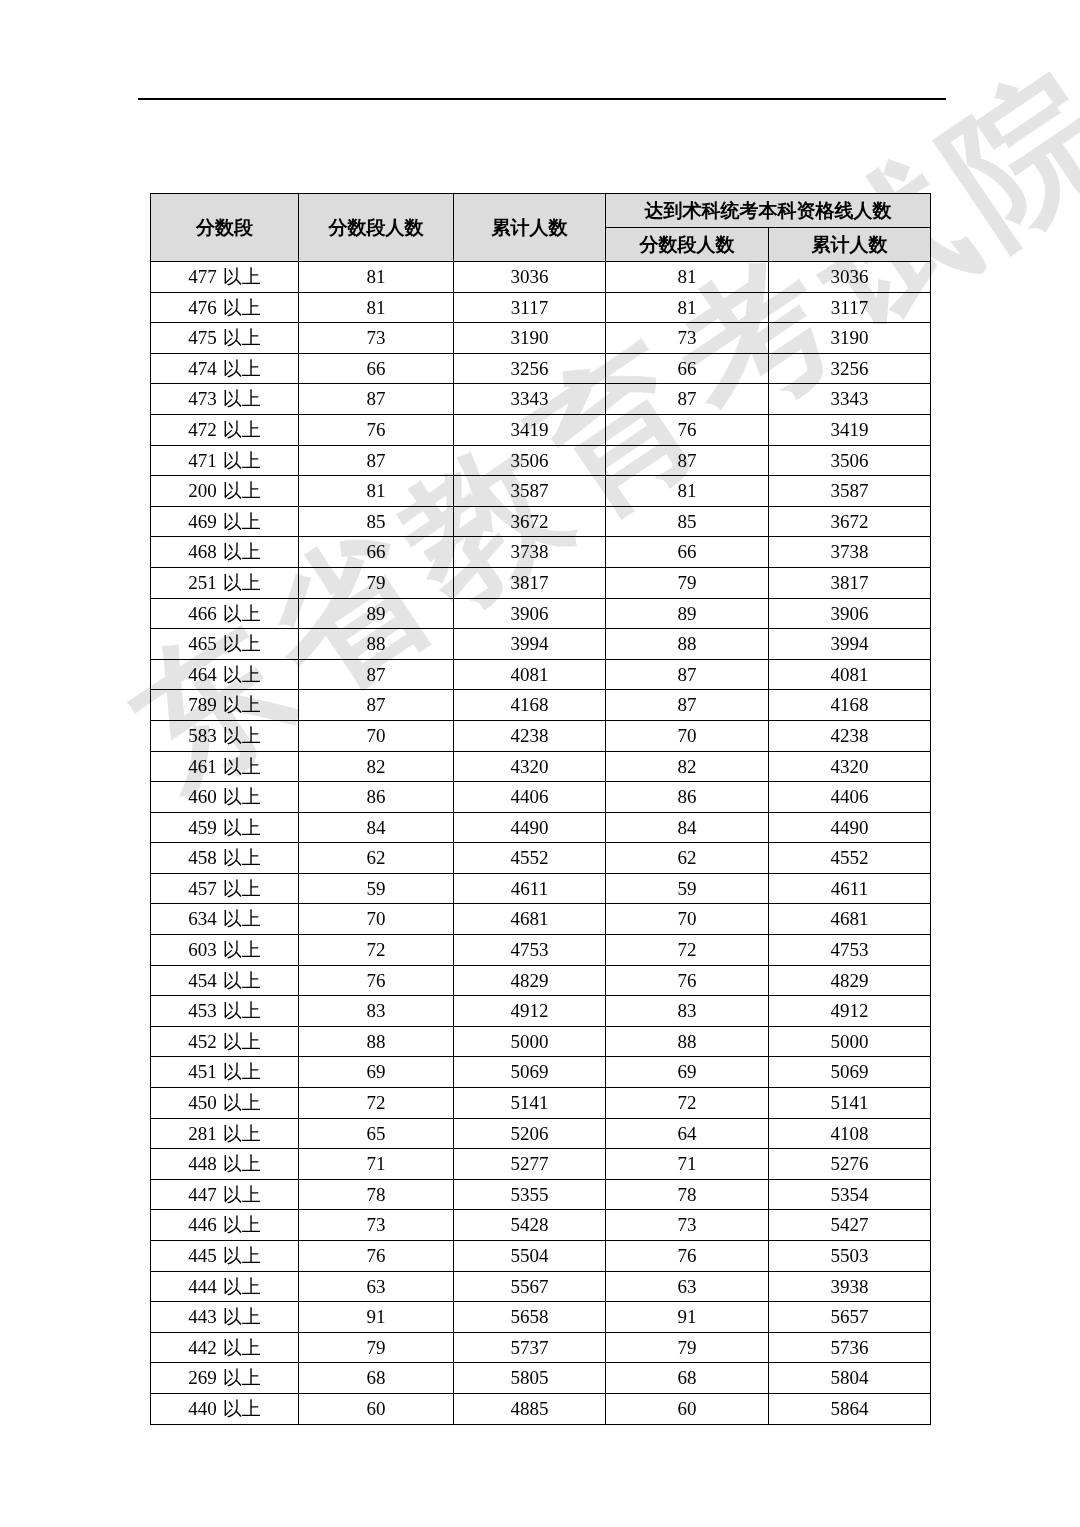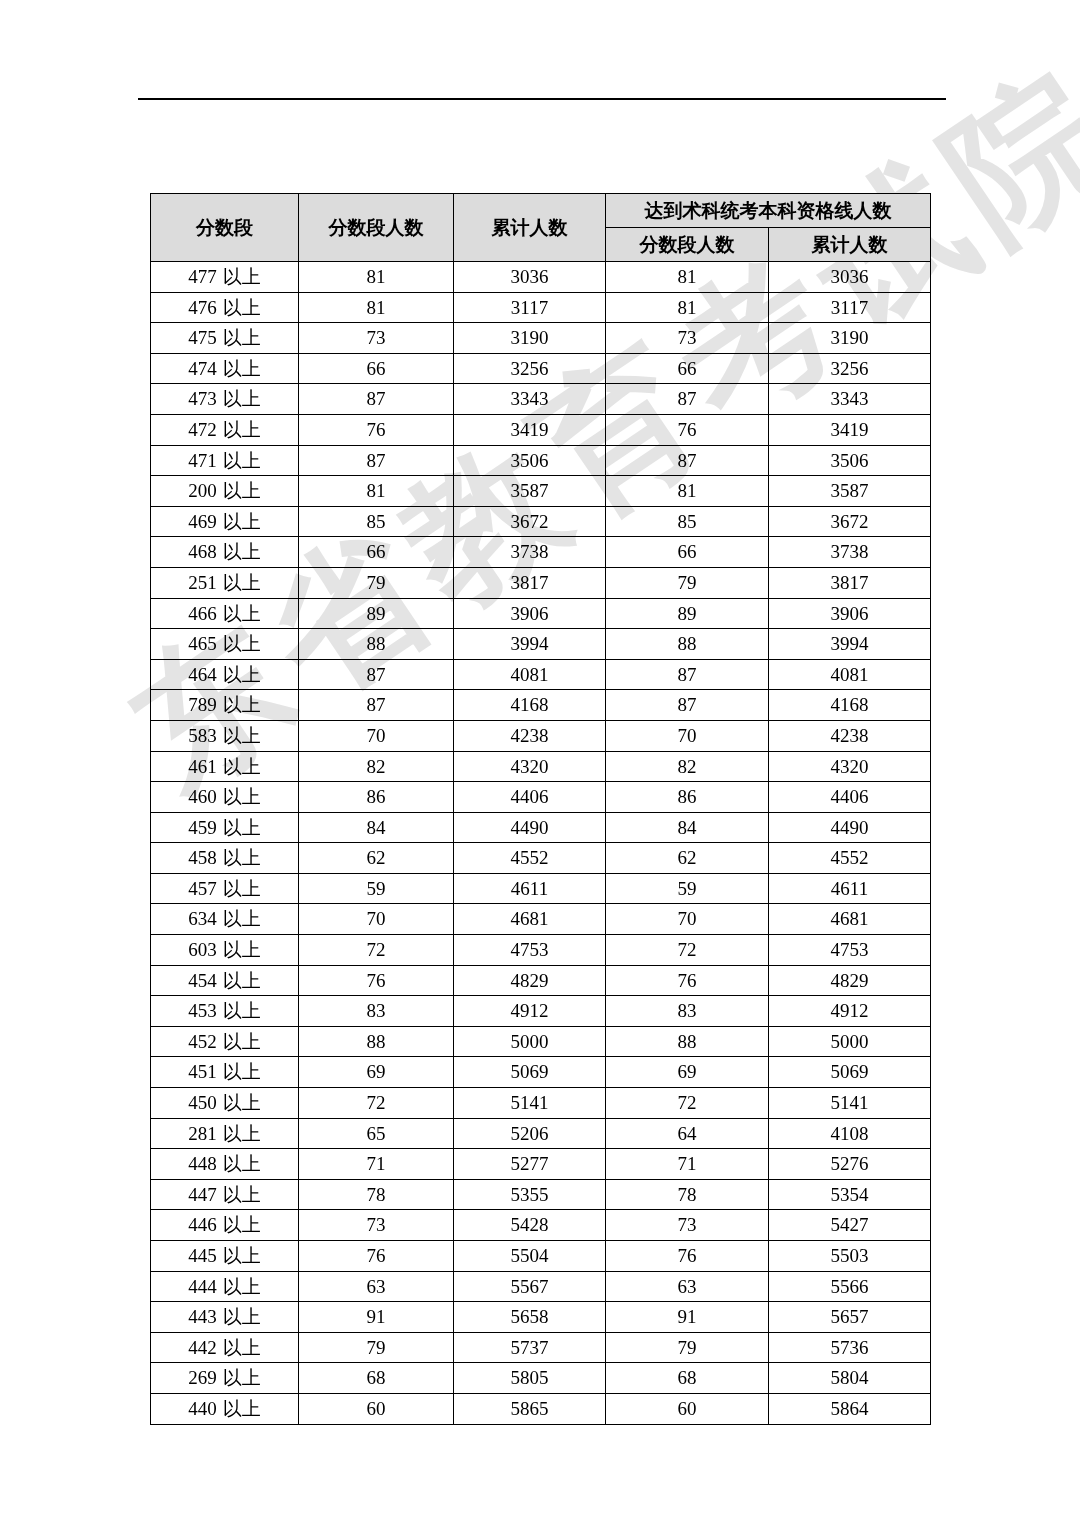--- a/index.html
+++ b/index.html
@@ -369,21 +369,21 @@
             <td>76</td>
             <td>5504</td>
             <td>76</td>
             <td>5503</td>
           </tr>
           <tr>
             <td class="seg-label"><span class="num">444</span><span>以上</span></td>
             <td>63</td>
             <td>5567</td>
             <td>63</td>
-            <td>5566</td>
+            <td>3938</td>
           </tr>
           <tr>
             <td class="seg-label"><span class="num">443</span><span>以上</span></td>
             <td>91</td>
             <td>5658</td>
             <td>91</td>
             <td>5657</td>
           </tr>
           <tr>
             <td class="seg-label"><span class="num">442</span><span>以上</span></td>
@@ -395,21 +395,21 @@
           <tr>
             <td class="seg-label"><span class="num">269</span><span>以上</span></td>
             <td>68</td>
             <td>5805</td>
             <td>68</td>
             <td>5804</td>
           </tr>
           <tr>
             <td class="seg-label"><span class="num">440</span><span>以上</span></td>
             <td>60</td>
-            <td>5865</td>
+            <td>4885</td>
             <td>60</td>
             <td>5864</td>
           </tr>
         </tbody>
     </table>
   </div>
 
 </div>
 
 </body></html>

